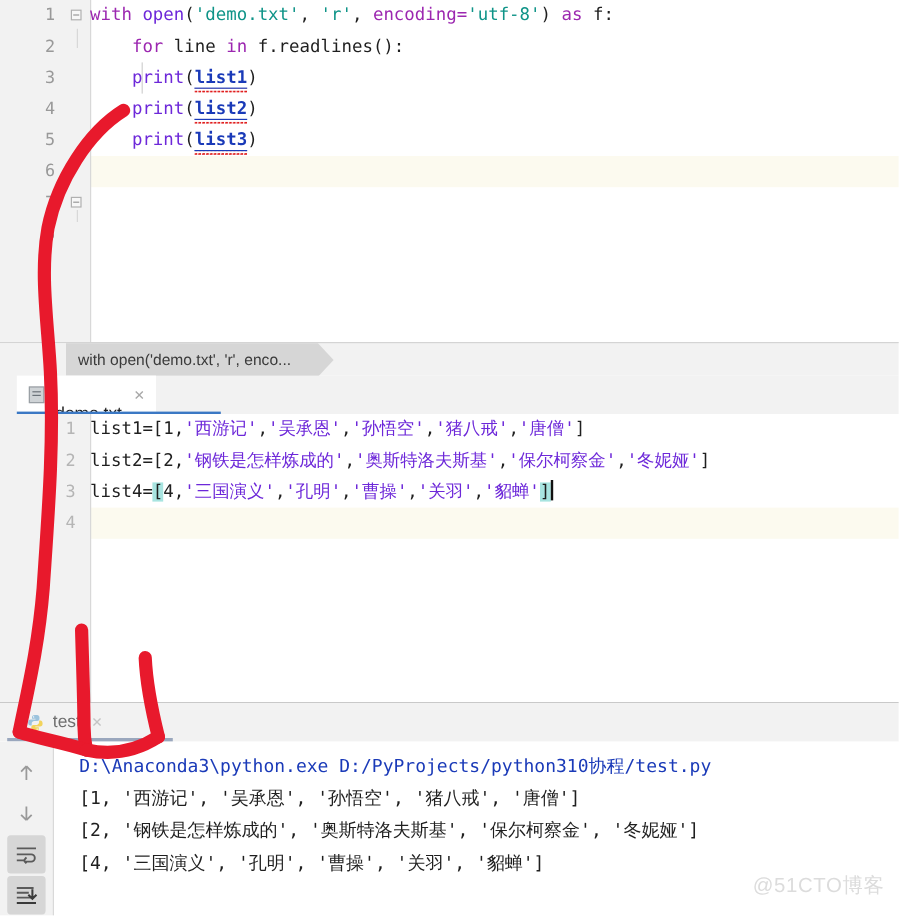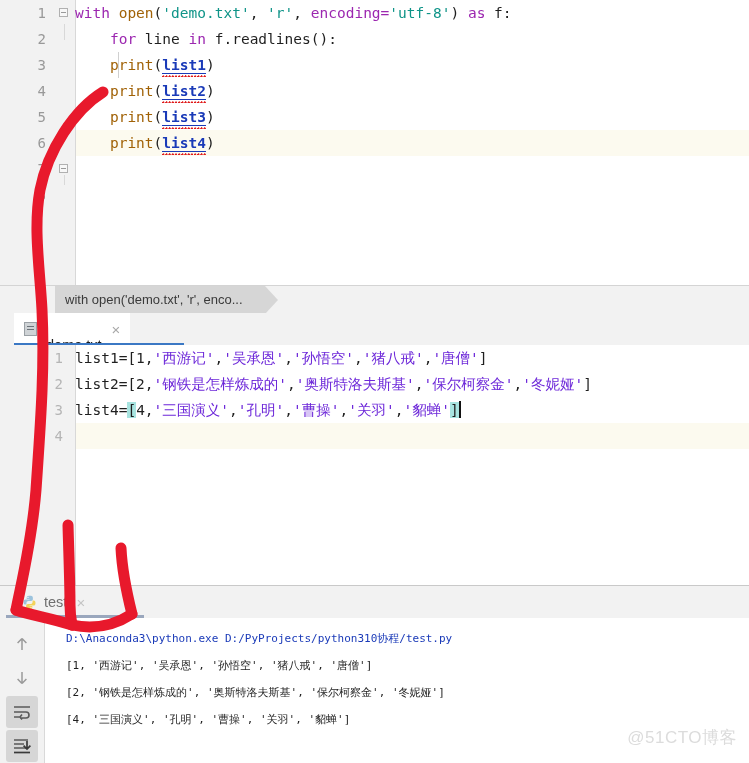--- a/index.html
+++ b/index.html
@@ -33,21 +33,21 @@
   .code-area { position:absolute; left:75px; top:0; right:0; height:100%; }
   .code-line {
     height:26px; line-height:26px;
     font-family:"DejaVu Sans Mono", monospace; font-size:14.5px;
     white-space:pre; color:#1f1f1f;
   }
   .hl-line { position:absolute; left:75px; right:0; height:26px; background:#fcfaef; }
   .hl-gut  { position:absolute; left:0; width:75px; height:26px; background:#f0efe4; }
 
   .k  { color:#9c27b0; }          
-  .fn { color:#a16207; }          
+  .fn { color:#6d28d9; }          
   .st { color:#0f9488; }          
   .pl { color:#1f1f1f; }          
   .var{ color:#1a3ab8; border-bottom:1px solid #1a3ab8; }
   .sq { position:relative;font-weight:bold; }
   .sq:after {
     content:""; position:absolute; left:0; right:0; bottom:-4px; height:3px;
     background-image: radial-gradient(circle at 1.4px 2.6px, #e01b1b 1.1px, transparent 1.3px);
     background-size:3.2px 4px; background-repeat:repeat-x;
   }
 
@@ -116,21 +116,21 @@
   .run-tab-close { font-size:15px; color:#c4c4c4; line-height:1; }
   .run-tab-underline { position:absolute; left:6px; top:29px; width:138px; height:3px; background:#9aa7bd; }
 
   .console { position:absolute; left:0; top:618px; width:749px; height:145px; background:#ffffff; }
   .console-gutter { position:absolute; left:0; top:0; width:45px; height:145px; background:#f2f2f2; border-right:1px solid #d9d9d9; }
   .cg-btn { position:absolute; left:6px; width:32px; height:32px; display:flex; align-items:center; justify-content:center; }
   .cg-btn.pressed { background:#d6d6d6; border-radius:3px; }
   .console-body { position:absolute; left:46px; top:0; right:0; height:145px; padding-top:7px; }
   .con-line {
     height:27px; line-height:27px; white-space:pre; padding-left:20px;
-    font-family:"DejaVu Sans Mono", monospace; font-size:11px; color:#1f1f1f;
+    font-family:"DejaVu Sans Mono", monospace; font-size:15px; color:#1f1f1f;
   }
   .con-cmd { color:#1a3ab8; }
 
   .watermark {
     position:absolute; right:12px; bottom:14px; color:#dcdcdc;
     font-size:17px; letter-spacing:.5px;
   }
 
   .annot { position:absolute; left:0; top:0; width:749px; height:763px; pointer-events:none; }
 </style>
@@ -162,21 +162,20 @@
     </div>
     <div class="vline" style="left:75px; top:0; height:285px; background:#d8d8d8;"></div>
     <div class="vline" style="left:118px; top:52px; height:26px; background:#d0d0d0;"></div>
 
     <div class="code-area" id="code-top">
         <div class="code-line"><span class="k">with</span><span class="pl"> </span><span class="fn">open</span><span class="pl">(</span><span class="st">'demo.txt'</span><span class="pl">, </span><span class="st">'r'</span><span class="pl">, </span><span class="k">encoding</span><span class="k">=</span><span class="st">'utf-8'</span><span class="pl">) </span><span class="k">as</span><span class="pl"> f:</span></div>
         <div class="code-line"><span class="pl">    </span><span class="k">for</span><span class="pl"> line </span><span class="k">in</span><span class="pl"> f.readlines():</span></div>
         <div class="code-line"><span class="pl">    </span><span class="fn">print</span><span class="pl">(</span><span class="var sq">list1</span><span class="pl">)</span></div>
         <div class="code-line"><span class="pl">    </span><span class="fn">print</span><span class="pl">(</span><span class="var sq">list2</span><span class="pl">)</span></div>
         <div class="code-line"><span class="pl">    </span><span class="fn">print</span><span class="pl">(</span><span class="var sq">list3</span><span class="pl">)</span></div>
-        <div class="code-line"><span class="pl">    </span><span class="fn">print</span><span class="pl">(</span><span class="var sq">list4</span><span class="pl">)</span></div>
         <div class="code-line"><span class="pl"></span></div>
       </div>
   </div>
 
   <div class="breadcrumb-bar">
     <div class="bc-left"></div>
     <div class="bc-chip">
       <span>with open('demo.txt', 'r', enco...</span>
       <span class="arrowtip"></span>
     </div>

